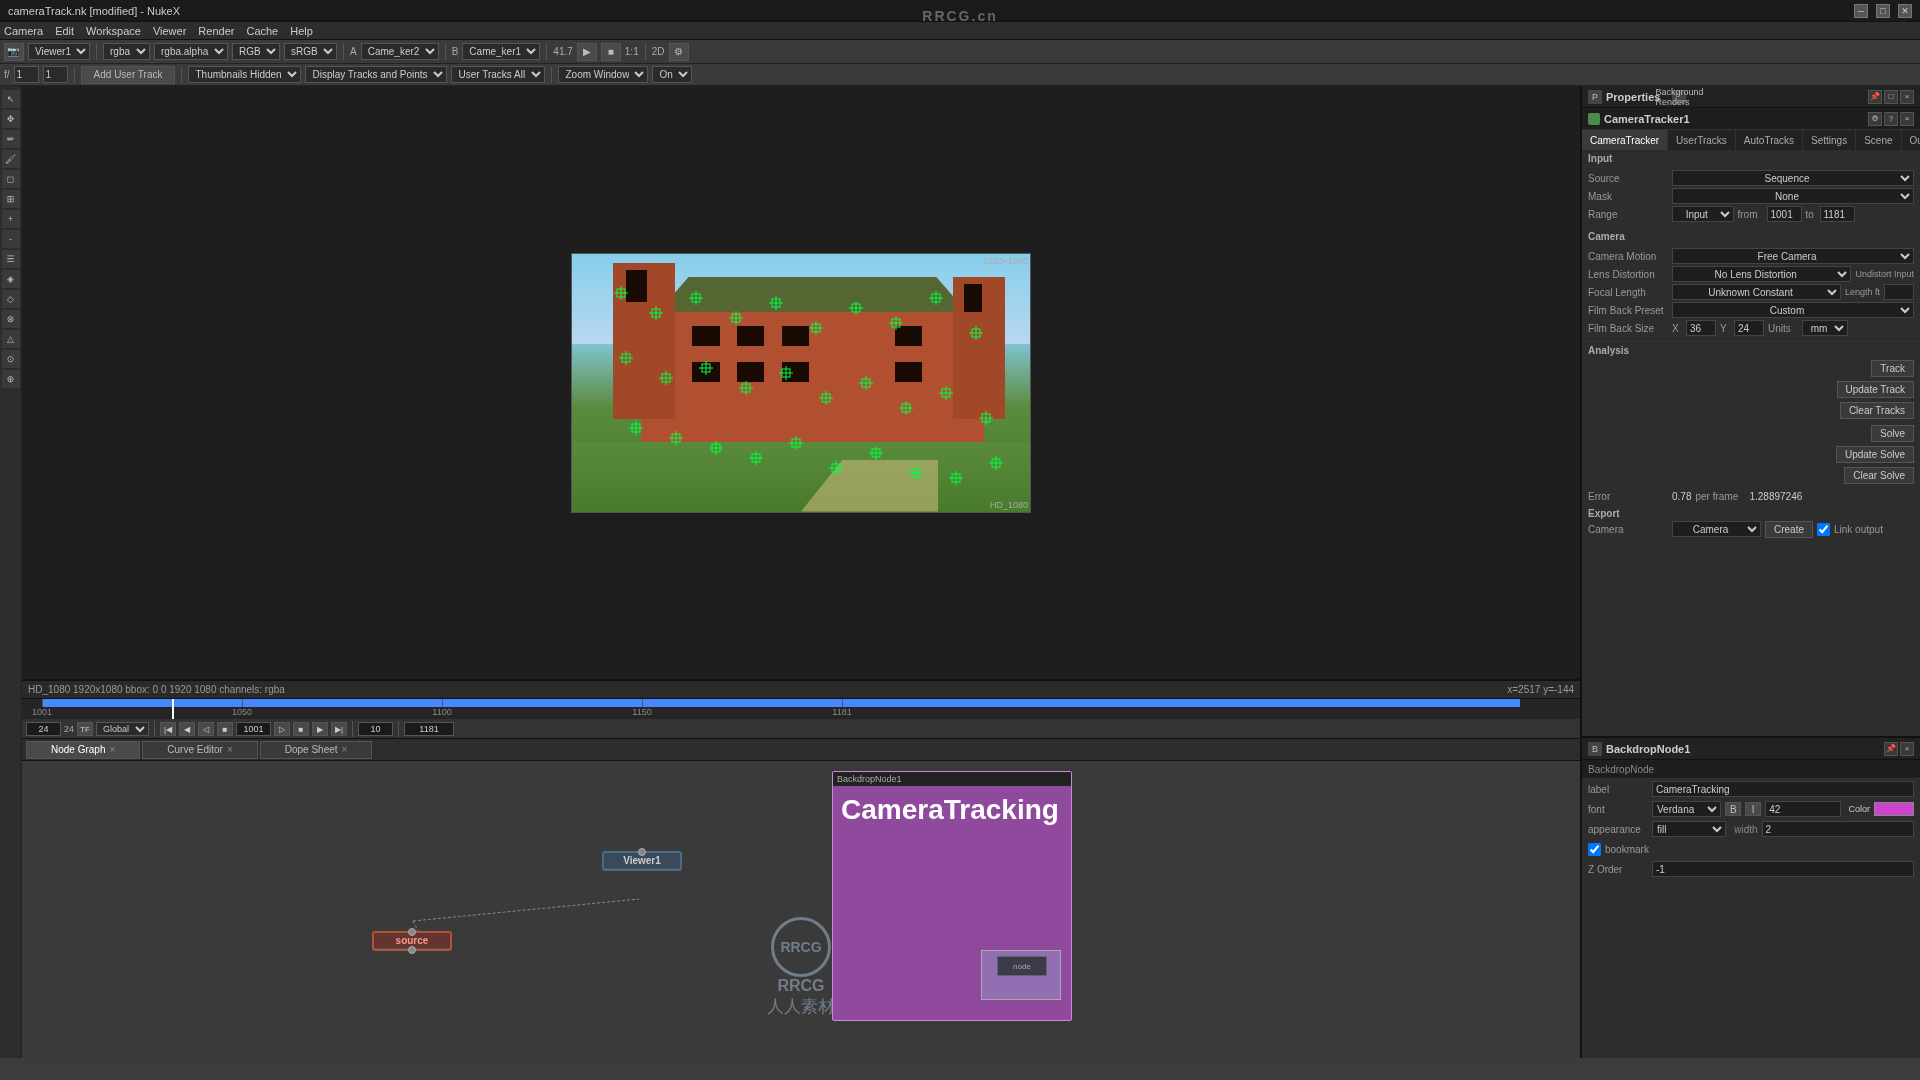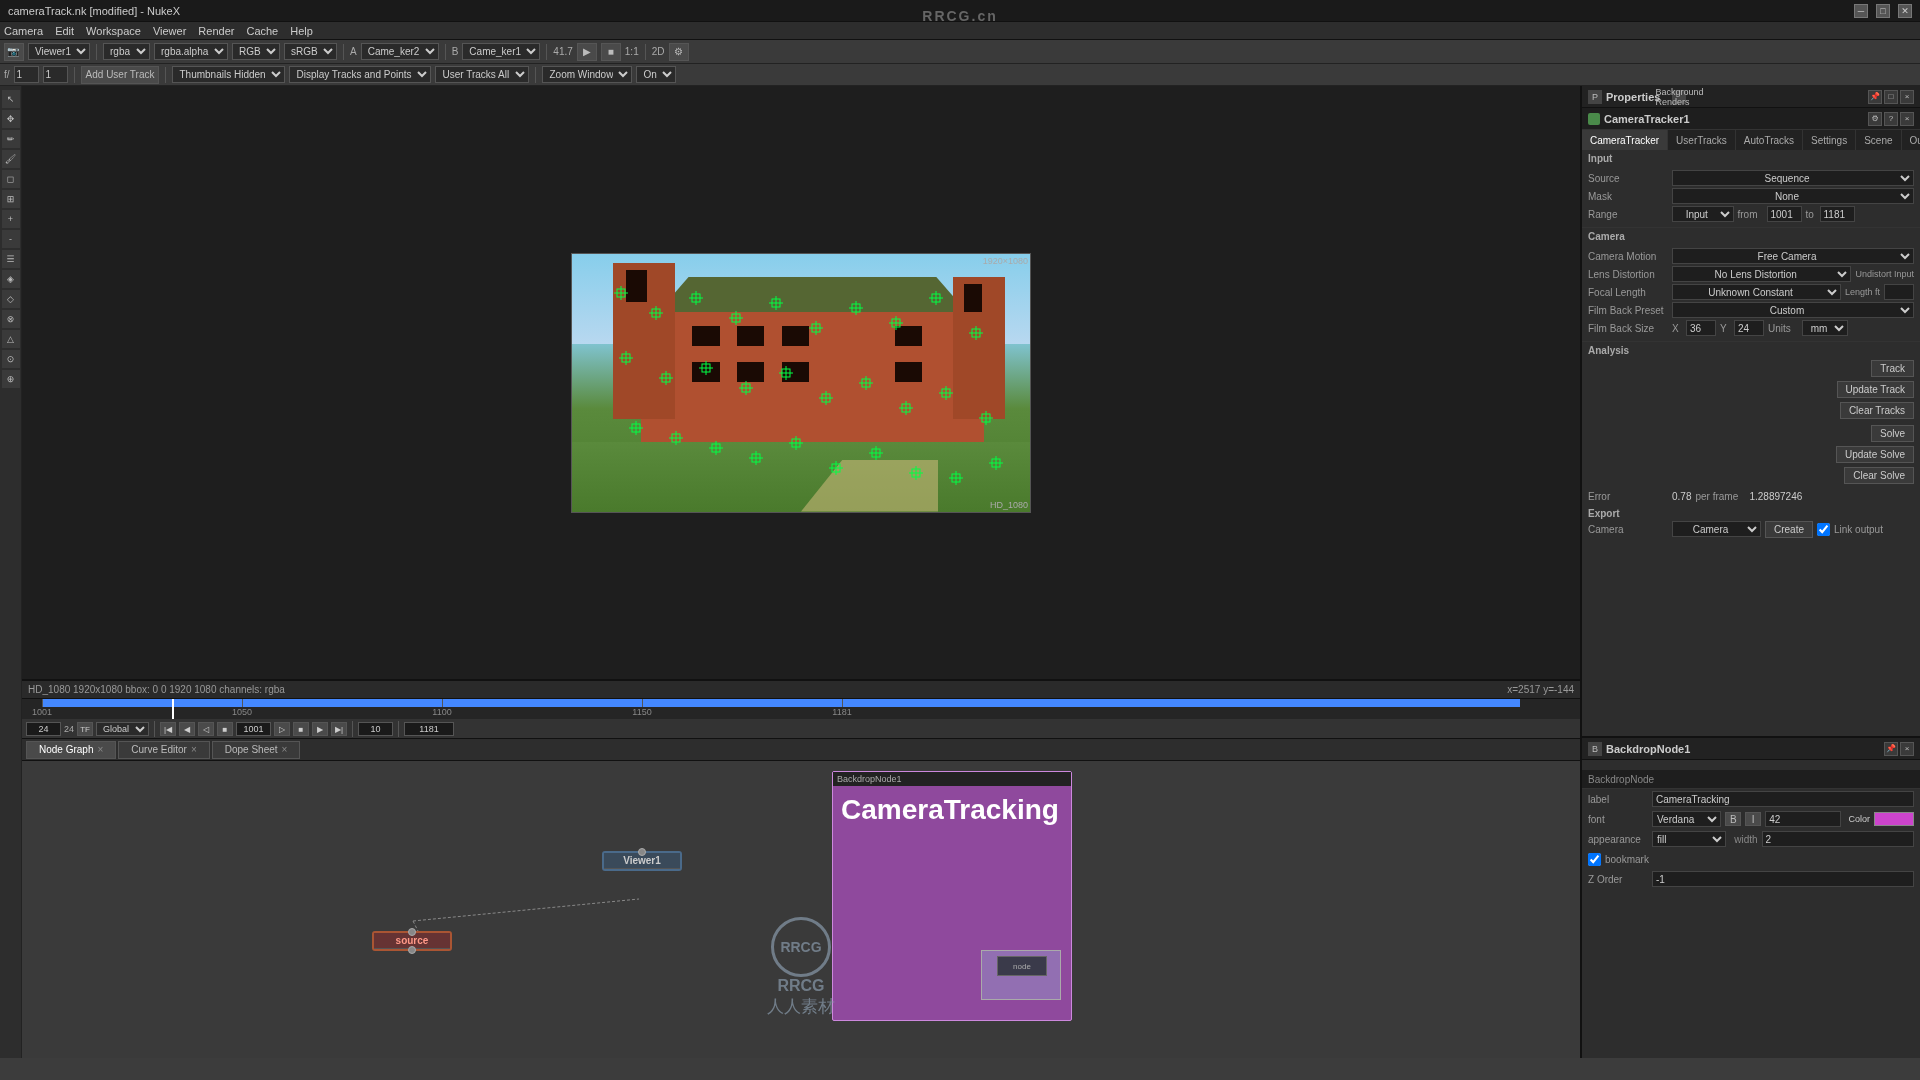--- a/index.html
+++ b/index.html
@@ -226,21 +226,21 @@
       background: #2d2d2d;
       height: 22px;
       display: flex;
       align-items: center;
       padding: 0 4px;
       gap: 2px;
       border-bottom: 1px solid #111;
     }
     .node-tab {
       height: 18px;
-      padding: 0 12px;
+      padding: 0 24px;
       background: #3a3a3a;
       border: 1px solid #555;
       color: #bbb; font-size: 10px;
       display: flex; align-items: center;
       cursor: pointer;
       gap: 4px;
     }
     .node-tab.active { background: #4a4a4a; color: #fff; }
     .node-tab-close {
       color: #888; font-size: 10px;
@@ -609,21 +609,21 @@
   <div class="tb-sep"></div>
   <span class="tb-label">2D</span>
   <div class="tb-icon">⚙</div>
 </div>
 
 <div id="toolbar2">
   <span class="tb-label">f/</span>
   <input class="tb-select" style="width: 25px;" value="1">
   <input class="tb-select" style="width: 25px;" value="1">
   <div class="tb-sep"></div>
-  <div class="tb-icon" style="width:auto; padding:0 4px;">Add User Track</div>
+  <div class="tb-icon" style="width:auto; padding:0 12px;">Add User Track</div>
   <div class="tb-sep"></div>
   <select class="tb-select">
     <option>Thumbnails Hidden</option>
   </select>
   <select class="tb-select">
     <option>Display Tracks and Points</option>
   </select>
   <select class="tb-select">
     <option>User Tracks All</option>
   </select>
@@ -1038,21 +1038,21 @@
     <div id="right-panel-bottom">
       <div class="panel-header">
         <div class="panel-icon">B</div>
         <span class="panel-title">BackdropNode1</span>
         <div style="display:flex;gap:2px;margin-left:auto;">
           <div class="panel-btn">📌</div>
           <div class="panel-btn">×</div>
         </div>
       </div>
 
-      <div style="background:#1e1e1e;padding:3px 6px;border-bottom:1px solid #333;margin-top:10px;">
+      <div style="background:#1e1e1e;padding:3px 6px;border-bottom:1px solid #333;">
         <span style="color:#888;font-size:10px;">BackdropNode</span>
       </div>
 
       <div class="bd-prop-row">
         <span class="bd-label">label</span>
         <input class="bd-input" value="CameraTracking" style="">
       </div>
 
       <div class="bd-prop-row">
         <span class="bd-label">font</span>

